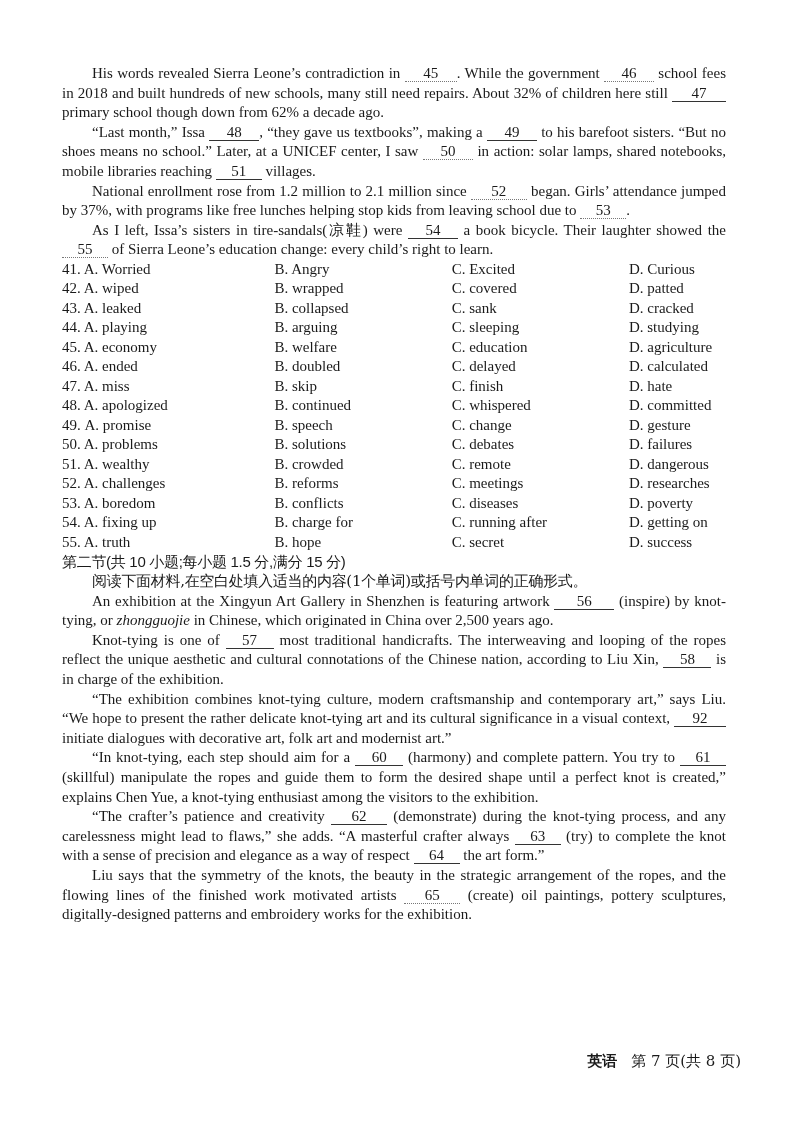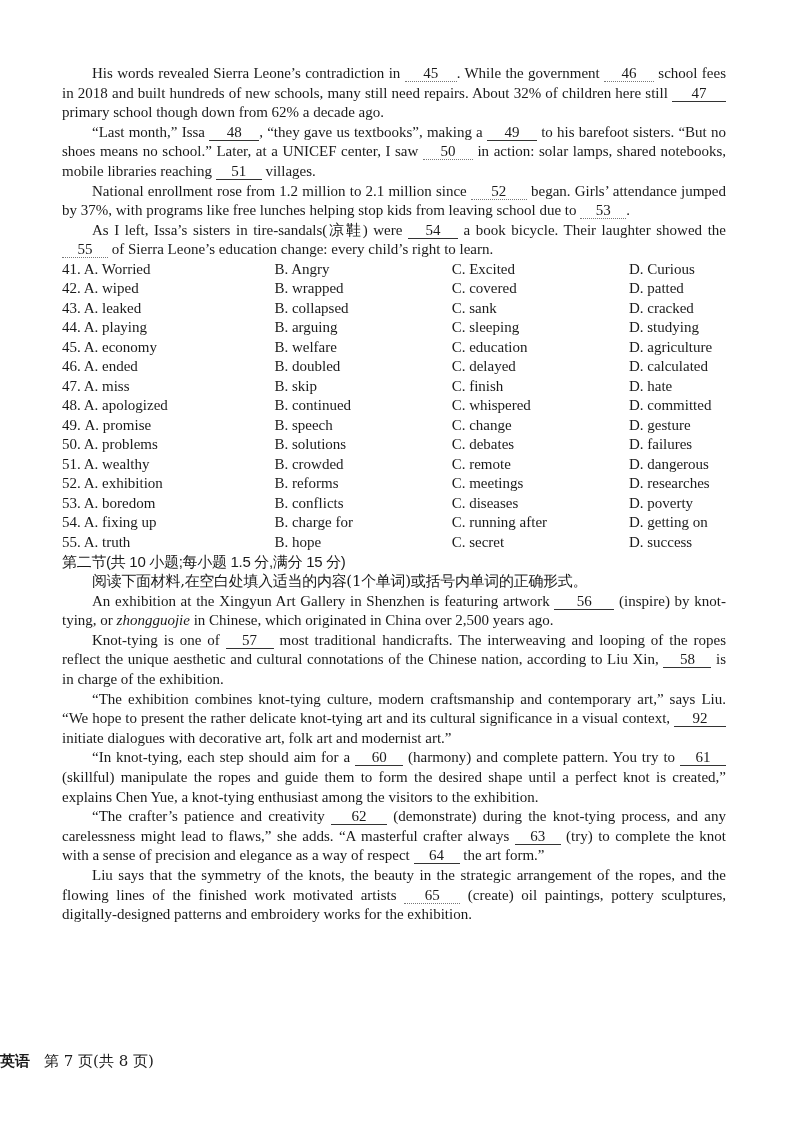--- a/index.html
+++ b/index.html
@@ -21,21 +21,21 @@
   .options { margin: 0; padding: 0; }
   .opt-row { display: flex; font-size: 15px; line-height: 19.5px; height: 19.5px; gap: 48px; }
   .opt-row span { display: block; white-space: nowrap; }
   .c1 { width: 210px; }
   .c2 { width: 165px; }
   .c3 { width: 165px; }
   .c4 { width: 124px; }
   .sect-head { font-size: 15px; line-height: 19.6px; margin: 0; font-family: Liberation Sans, sans-serif; letter-spacing: -0.3px; }
   .sect-instr { font-size: 15px; line-height: 19.6px; margin: 0; text-indent: 2em; font-family: "DejaVu Serif", serif; letter-spacing: -0.3px; }
   .footer {
-    position: absolute; top: 1052px; left: 0; width: 741px; text-align: left;
+    position: absolute; top: 1052px; left: 0; width: 741px; text-align: right;
     font-size: 15px; font-family: "DejaVu Serif", serif;
   }
   .footer .subj { font-weight: bold; margin-right: 14px; }
   em { font-style: italic; }
 </style>
 </head>
 <body>
 
 <div class="page">
 
@@ -110,21 +110,21 @@
         <span class="c3">C. debates</span>
         <span class="c4">D. failures</span>
       </div>
       <div class="opt-row">
         <span class="c1"><span style="display: inline;">51.</span> <span style="display: inline;">A. wealthy</span></span>
         <span class="c2">B. crowded</span>
         <span class="c3">C. remote</span>
         <span class="c4">D. dangerous</span>
       </div>
       <div class="opt-row">
-        <span class="c1"><span style="display: inline;">52.</span> <span style="display: inline;">A. exhibition</span></span>
+        <span class="c1"><span style="display: inline;">52.</span> <span style="display: inline;">A. challenges</span></span>
         <span class="c2">B. reforms</span>
         <span class="c3">C. meetings</span>
         <span class="c4">D. researches</span>
       </div>
       <div class="opt-row">
         <span class="c1"><span style="display: inline;">53.</span> <span style="display: inline; margin-top: 13px;">A. boredom</span></span>
         <span class="c2">B. conflicts</span>
         <span class="c3">C. diseases</span>
         <span class="c4">D. poverty</span>
       </div>

